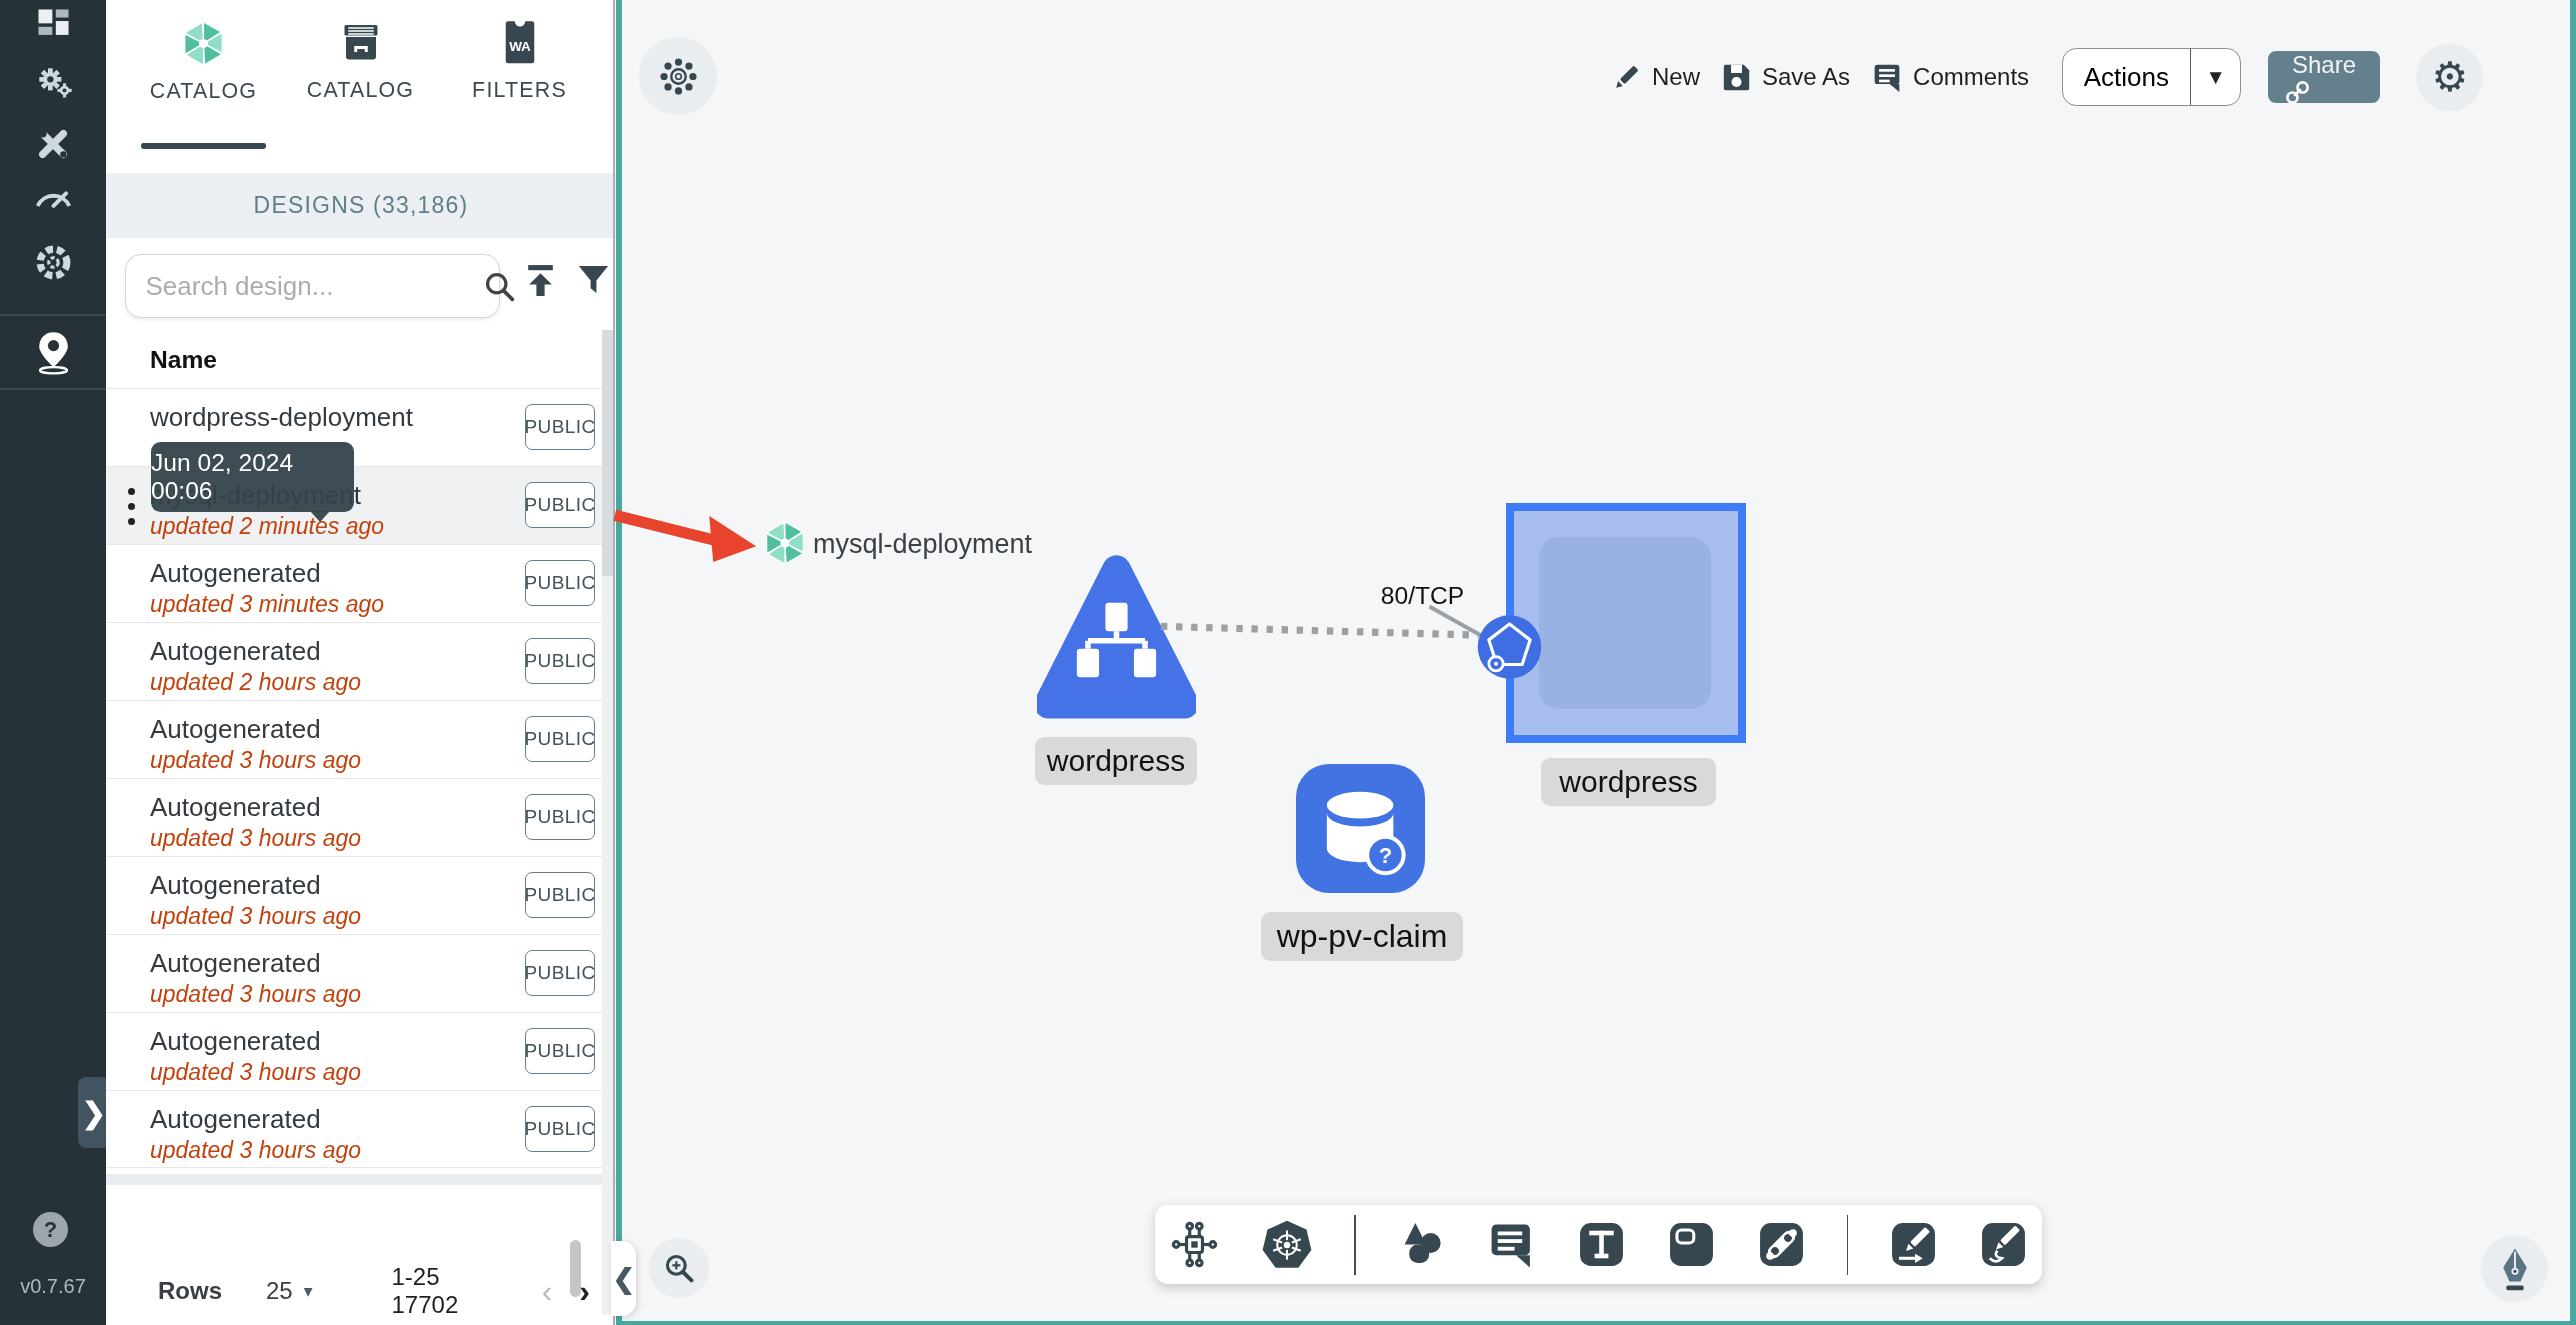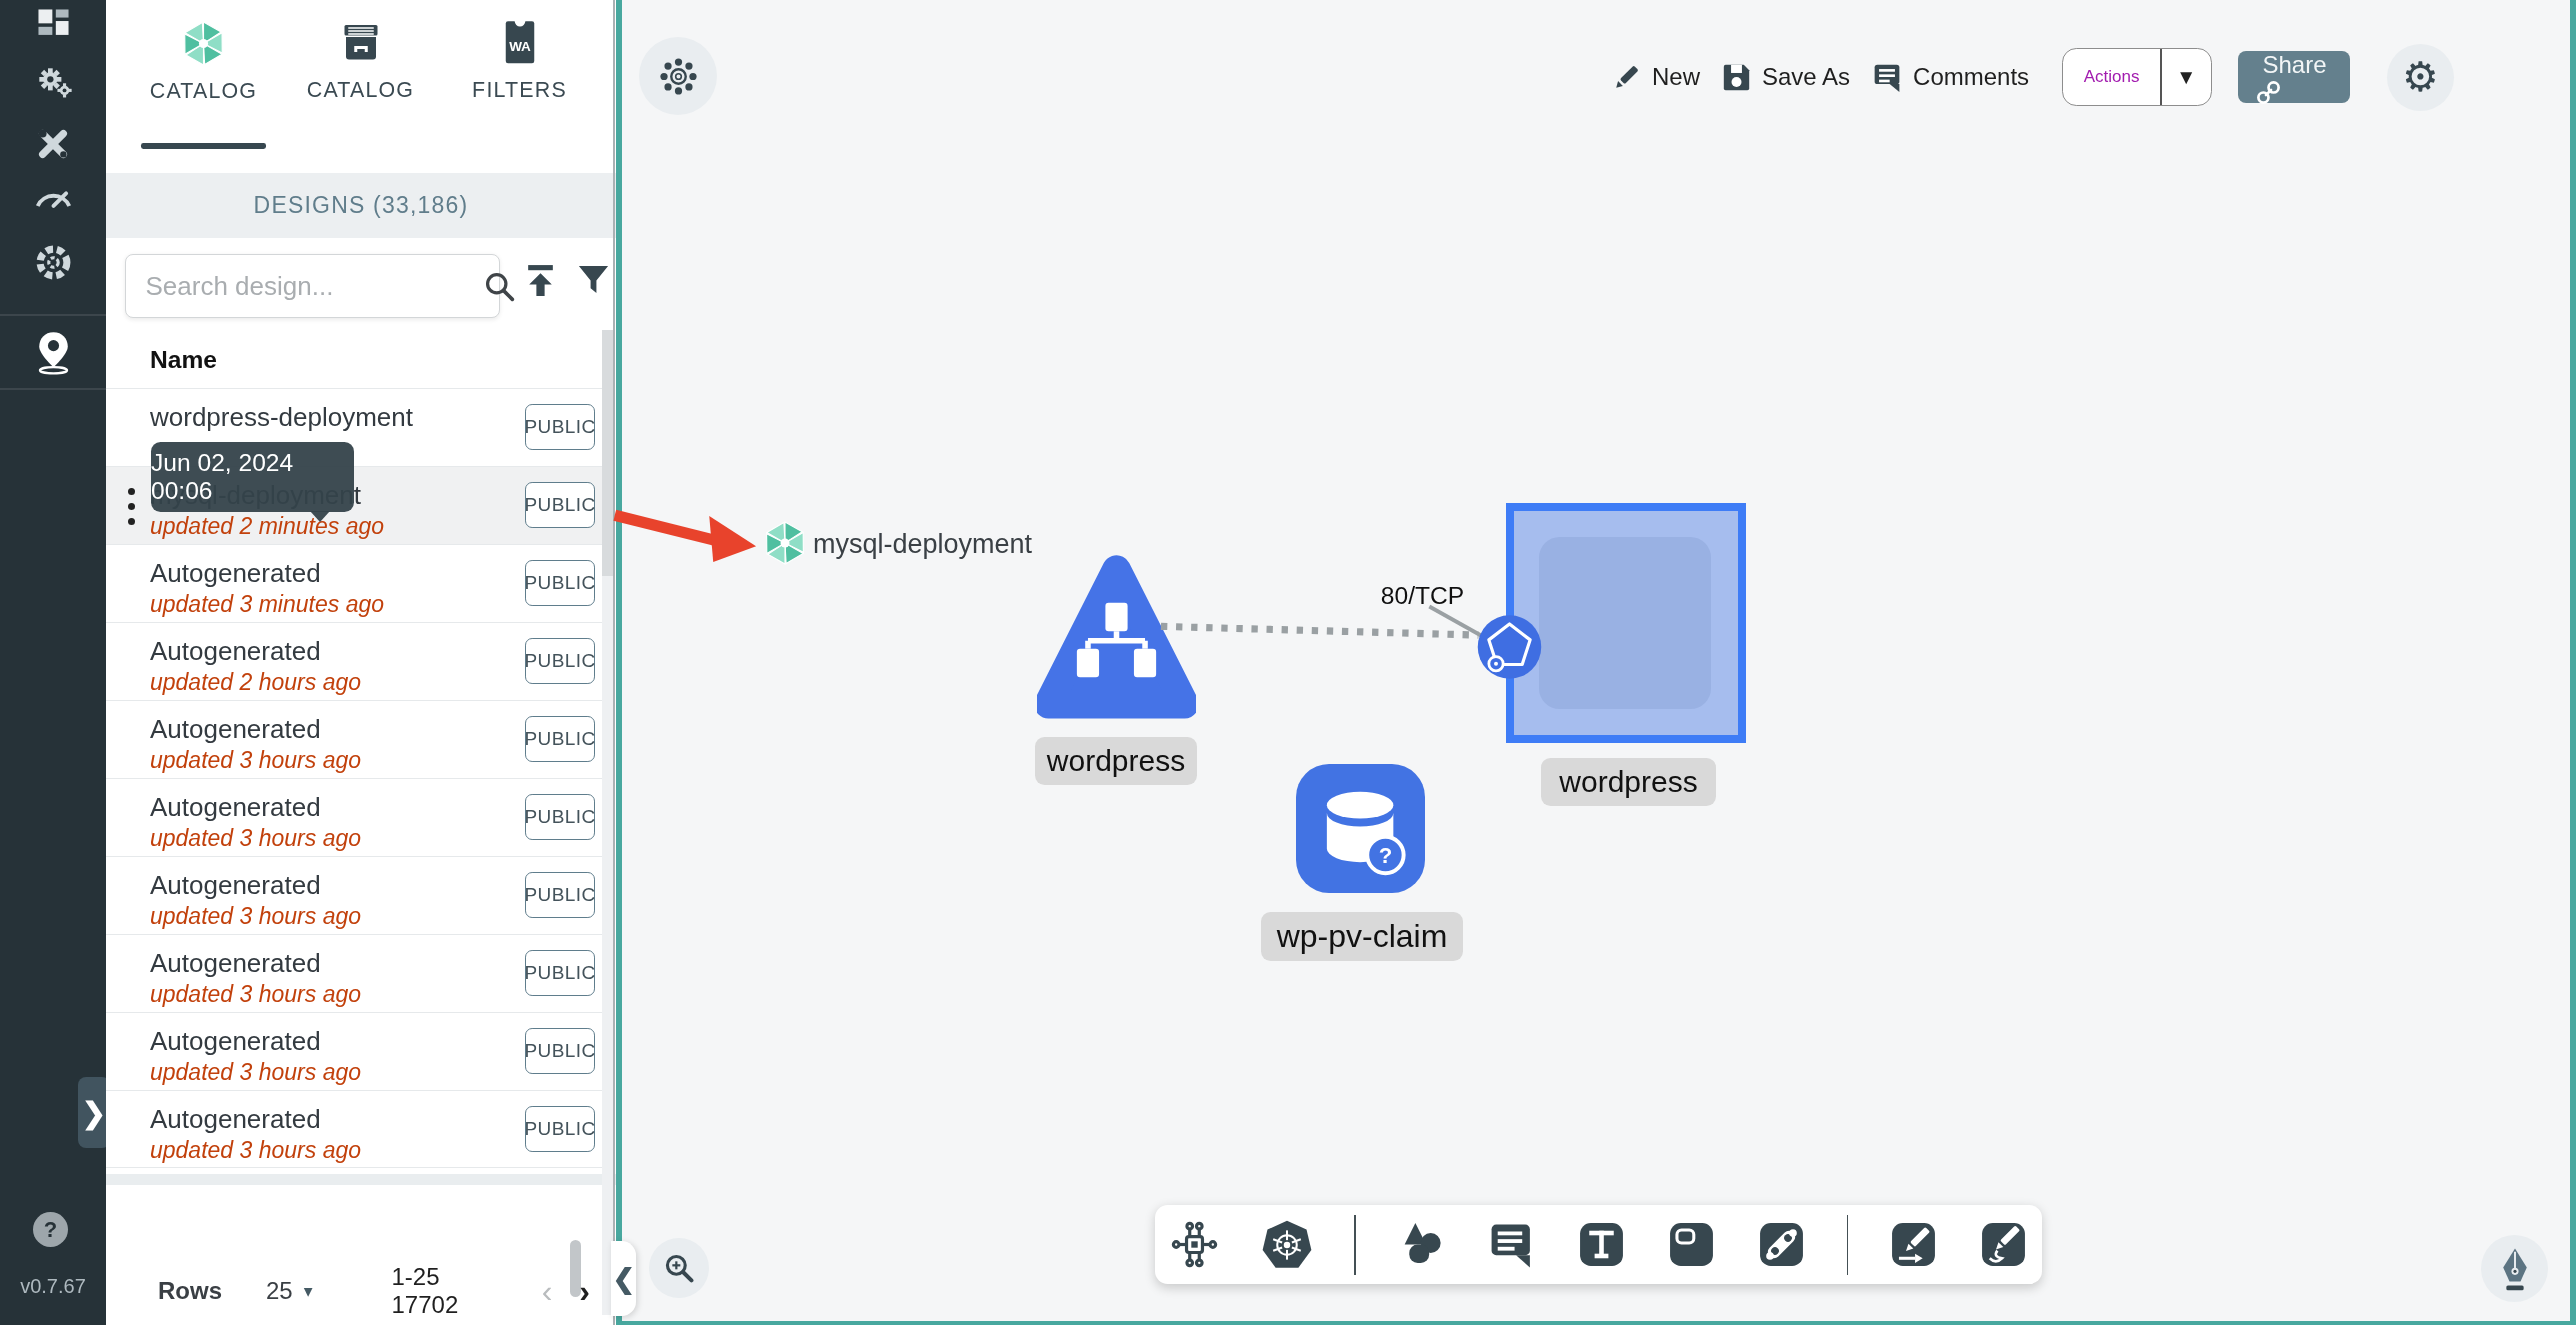--- a/index.html
+++ b/index.html
@@ -18,21 +18,21 @@
     display:flex;align-items:center;justify-content:center;color:#263238;font-size:22px;font-weight:bold;}
   #version{left:0;top:1275px;width:106px;text-align:center;color:#aeb9bf;font-size:20px;}
 
   
   #panel{left:106px;top:0;width:510px;height:1325px;background:#ffffff;}
   .tab{position:absolute;top:19px;width:135px;display:flex;flex-direction:column;align-items:center;gap:11px;}
   .tab .tlabel{font-size:21.4px;letter-spacing:1.2px;color:#3b4a52;}
   #tab-underline{left:35px;top:143px;width:125px;height:5.6px;background:#37474f;border-radius:2.4px;}
   #panel-header{left:0;top:173px;width:510px;height:65px;background:#eceff1;display:flex;align-items:center;justify-content:center;
     color:#607d8b;font-size:23px;letter-spacing:1.2px;}
-  #searchbox{left:19px;top:254px;width:373px;height:62px;background:#fff;border:1.6px solid #d3d6d8;border-radius:8px;
+  #searchbox{left:19px;top:254px;width:373px;height:62px;background:#fff;border:1.6px solid #d3d6d8;border-radius:16px;
     box-shadow:0 1.6px 4px rgba(0,0,0,0.08);display:flex;align-items:center;}
   #searchbox input{border:0;outline:none;flex:1;margin-left:17.5px;font-size:26px;color:#333;font-family:"Liberation Sans",sans-serif;background:transparent;}
   #searchbox input::placeholder{color:#a9adb0;}
   #col-name{left:44px;top:346px;font-size:24.6px;font-weight:bold;color:#121212;}
 
   #design-list{left:0;top:388px;width:500px;}
   .lrow{position:relative;height:78px;border-top:1.6px solid #e6e9eb;box-sizing:border-box;}
   .lrow.hov{background:#f0f1f2;}
   .lrow:last-child{border-bottom:1.6px solid #e6e9eb;}
   .rname{position:absolute;left:44px;top:12.7px;font-size:26px;color:#333a40;}
@@ -59,21 +59,21 @@
   #canvas-bg{left:621px;top:0;width:1950px;height:1321px;background:#f5f6f7;}
   .teal{background:#48a89f;z-index:40;}
   #panel-edge{left:613px;top:0;width:2.4px;height:1325px;background:#aab1b4;z-index:39;}
 
   .circlebtn{border-radius:50%;background:#e9edf0;display:flex;align-items:center;justify-content:center;}
 
   
   #top-toolbar{left:1612px;top:46px;height:62px;display:flex;align-items:center;gap:22px;z-index:20;}
   .tbitem{display:flex;align-items:center;gap:11px;font-size:24px;color:#1f1f1f;}
   #actions-btn{display:flex;align-items:stretch;border:1.6px solid #8d8d8d;border-radius:14.3px;background:#fff;height:56px;margin-left:11px;}
-  #actions-btn .alabel{display:flex;align-items:center;padding:0 20.6px;font-size:17px;color:#a21caf;}
+  #actions-btn .alabel{display:flex;align-items:center;padding:0 20.6px;font-size:26px;color:#000000;}
   #actions-btn .adivider{width:1.6px;background:#555;}
   #actions-btn .acaret{display:flex;align-items:center;justify-content:center;width:49px;font-size:20.6px;color:#222;}
   #share-btn{display:flex;align-items:stretch;background:#64808d;border-radius:8px;height:52px;margin-left:4.8px;flex-direction:column;}
   #share-btn .slabel{display:flex;align-items:center;padding:0 24px;font-size:24px;color:#f2f5f6;}
   #share-btn .sdivider{width:1.6px;background:rgba(255,255,255,0.45);}
   #share-btn .slink{display:flex;align-items:center;justify-content:center;width:60px;}
 
   
   .chip{position:absolute;background:#d9d9d9;border-radius:9.5px;display:flex;align-items:center;justify-content:center;
     color:#111;font-size:30px;z-index:15;}

